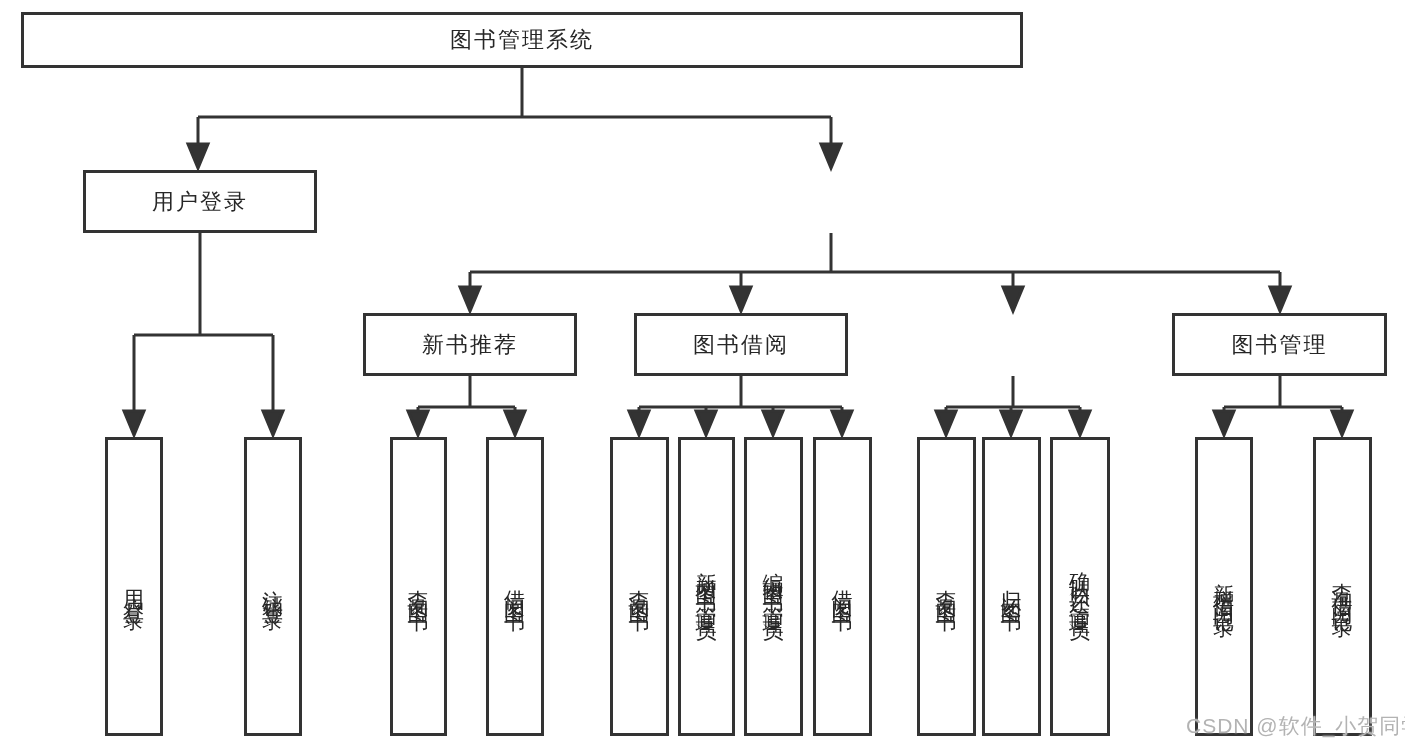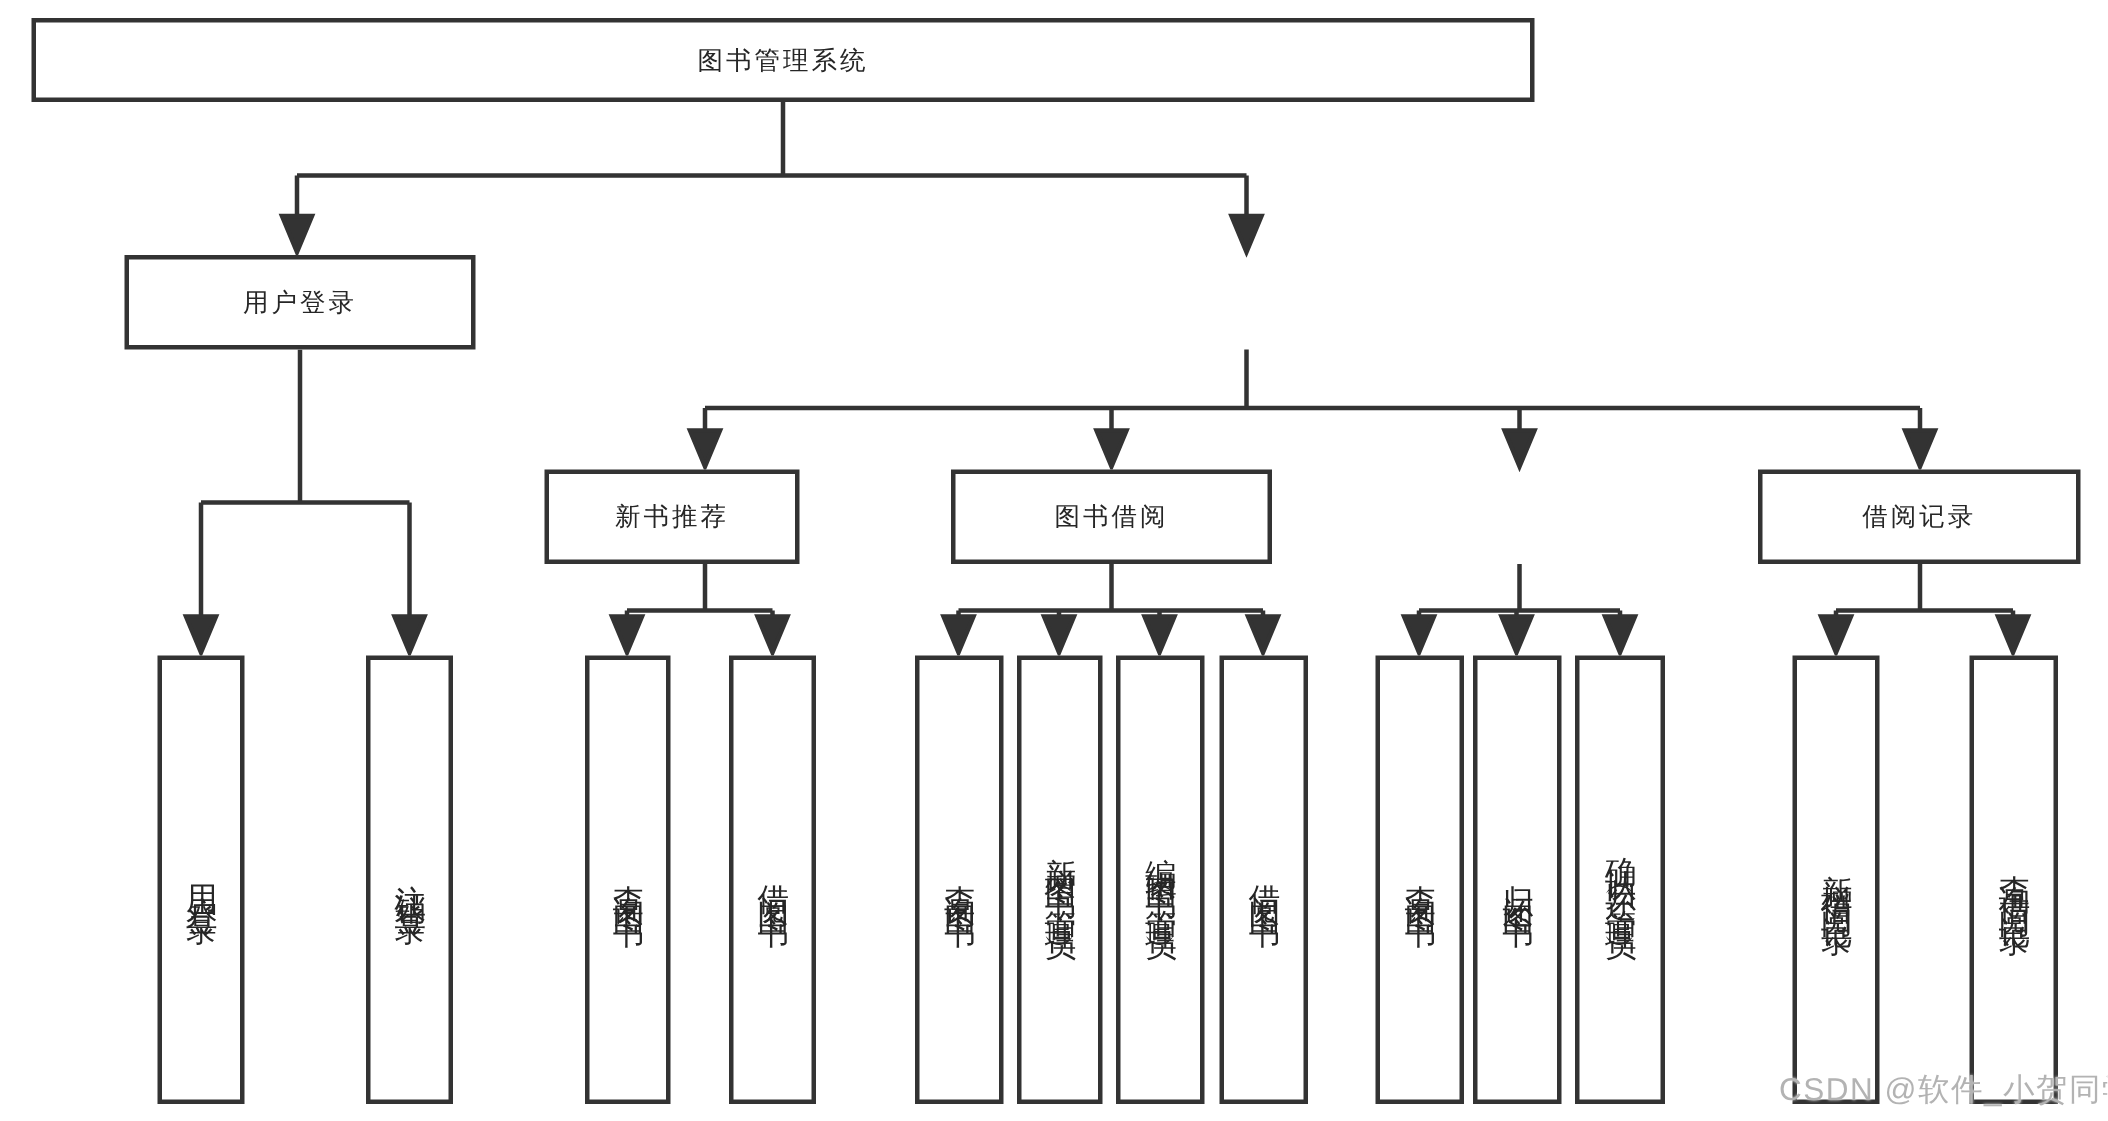--- a/index.html
+++ b/index.html
@@ -20,21 +20,21 @@
     position: absolute;
     box-sizing: border-box;
     background: #ffffff;
     border: 3px solid #333333;
     display: flex;
     align-items: center;
     justify-content: center;
     color: #262626;
     text-align: center;
   }
-  .hnode { font-size: 17px; letter-spacing: 2px; text-align: right; }
+  .hnode { font-size: 22px; letter-spacing: 2px; text-align: right; }
   .vnode { font-size: 21px; }
   .vnode .vtext {
     writing-mode: vertical-rl;
     text-orientation: mixed;
     letter-spacing: 7px;
     line-height: 1;
     white-space: nowrap;
   }
   .watermark {
     position: absolute;
@@ -103,28 +103,28 @@
   </svg>
 
   <div class="node hnode" style="left:21px; top:12px; width:1002px; height:56px;">
     <span>图书管理系统</span>
   </div>
 
   <div class="node hnode" style="left:83px; top:170px; width:234px; height:63px;">
     <span>用户登录</span>
   </div>
 
-  <div class="node hnode" style="left:363px; top:313px; width:170px; height:63px;">
+  <div class="node hnode" style="left:363px; top:313px; width:214px; height:63px;">
     <span>新书推荐</span>
   </div>
   <div class="node hnode" style="left:634px; top:313px; width:214px; height:63px;">
     <span>图书借阅</span>
   </div>
   <div class="node hnode" style="left:1172px; top:313px; width:215px; height:63px;">
-    <span>借阅记录</span>
+    <span>图书管理</span>
   </div>
 
   <div class="node vnode" style="left:105px; top:437px; width:58px; height:299px;">
     <span class="vtext">用户登录</span>
   </div>
   <div class="node vnode" style="left:244px; top:437px; width:58px; height:299px;">
     <span class="vtext">注销登录</span>
   </div>
 
   <div class="node vnode" style="left:390px; top:437px; width:57px; height:299px;">

